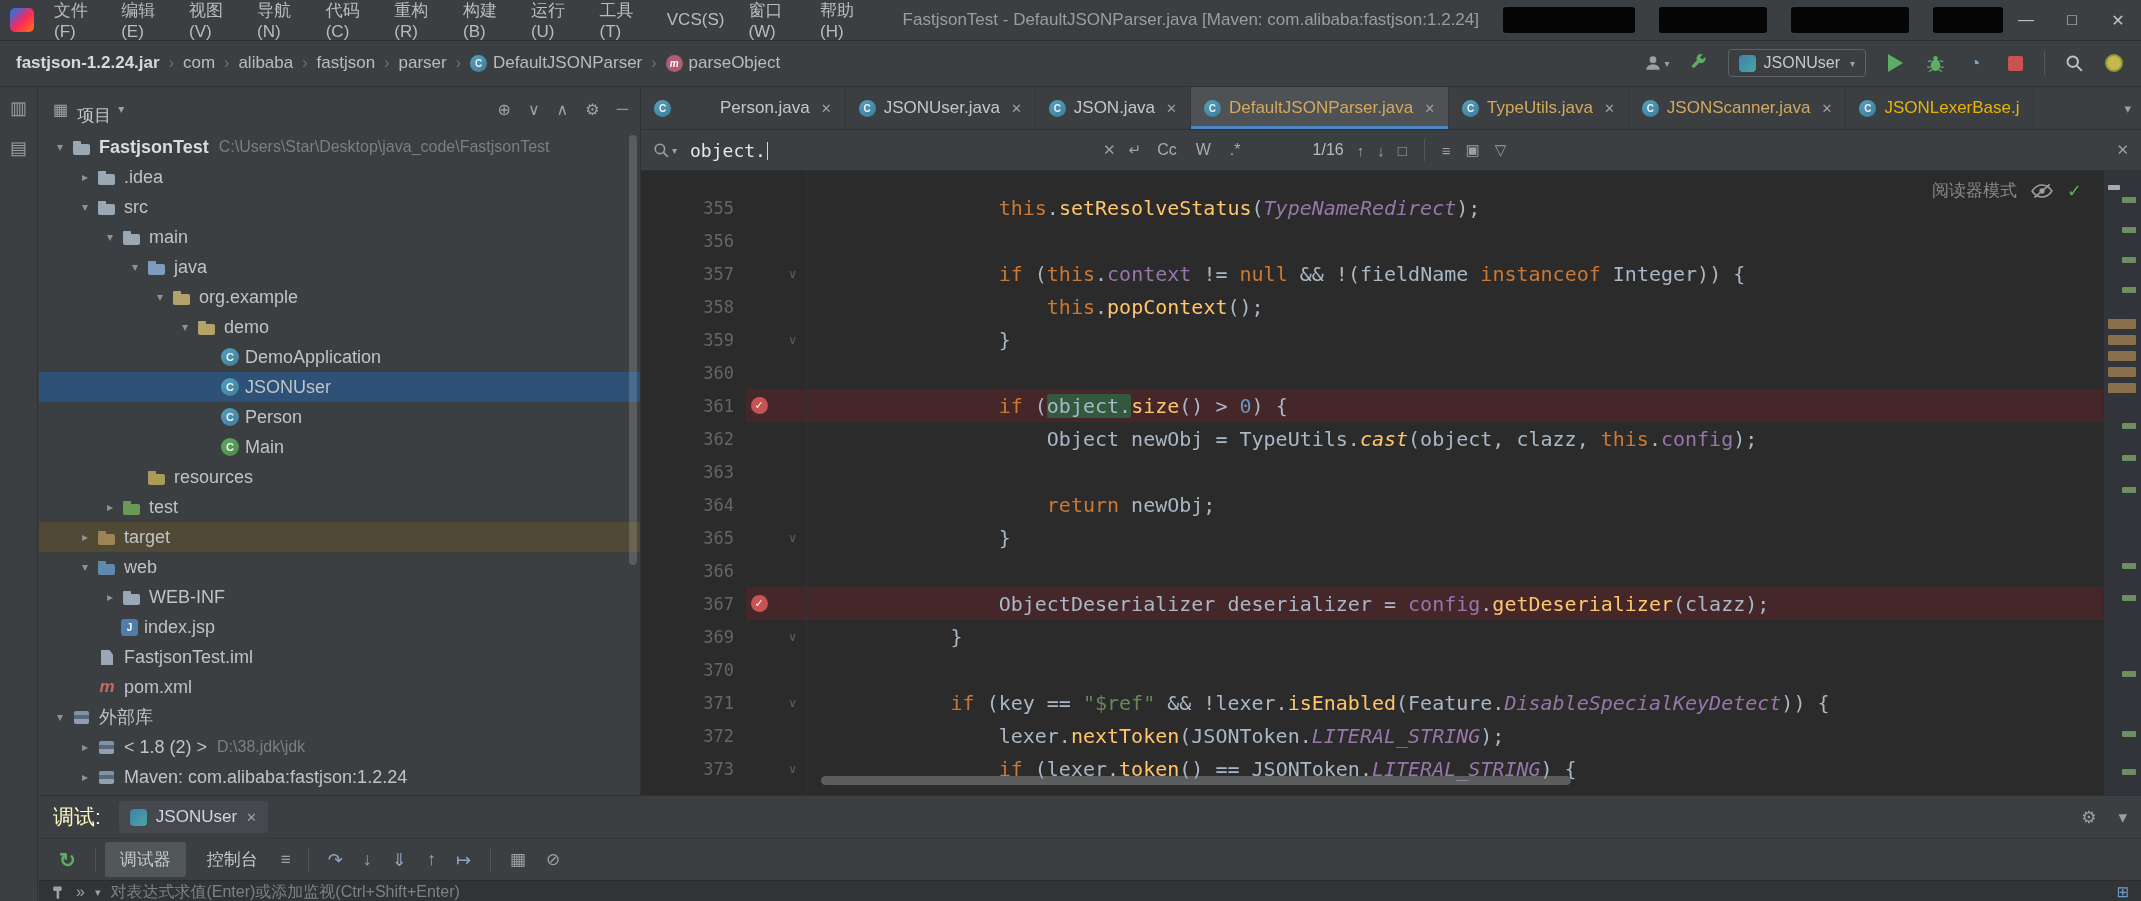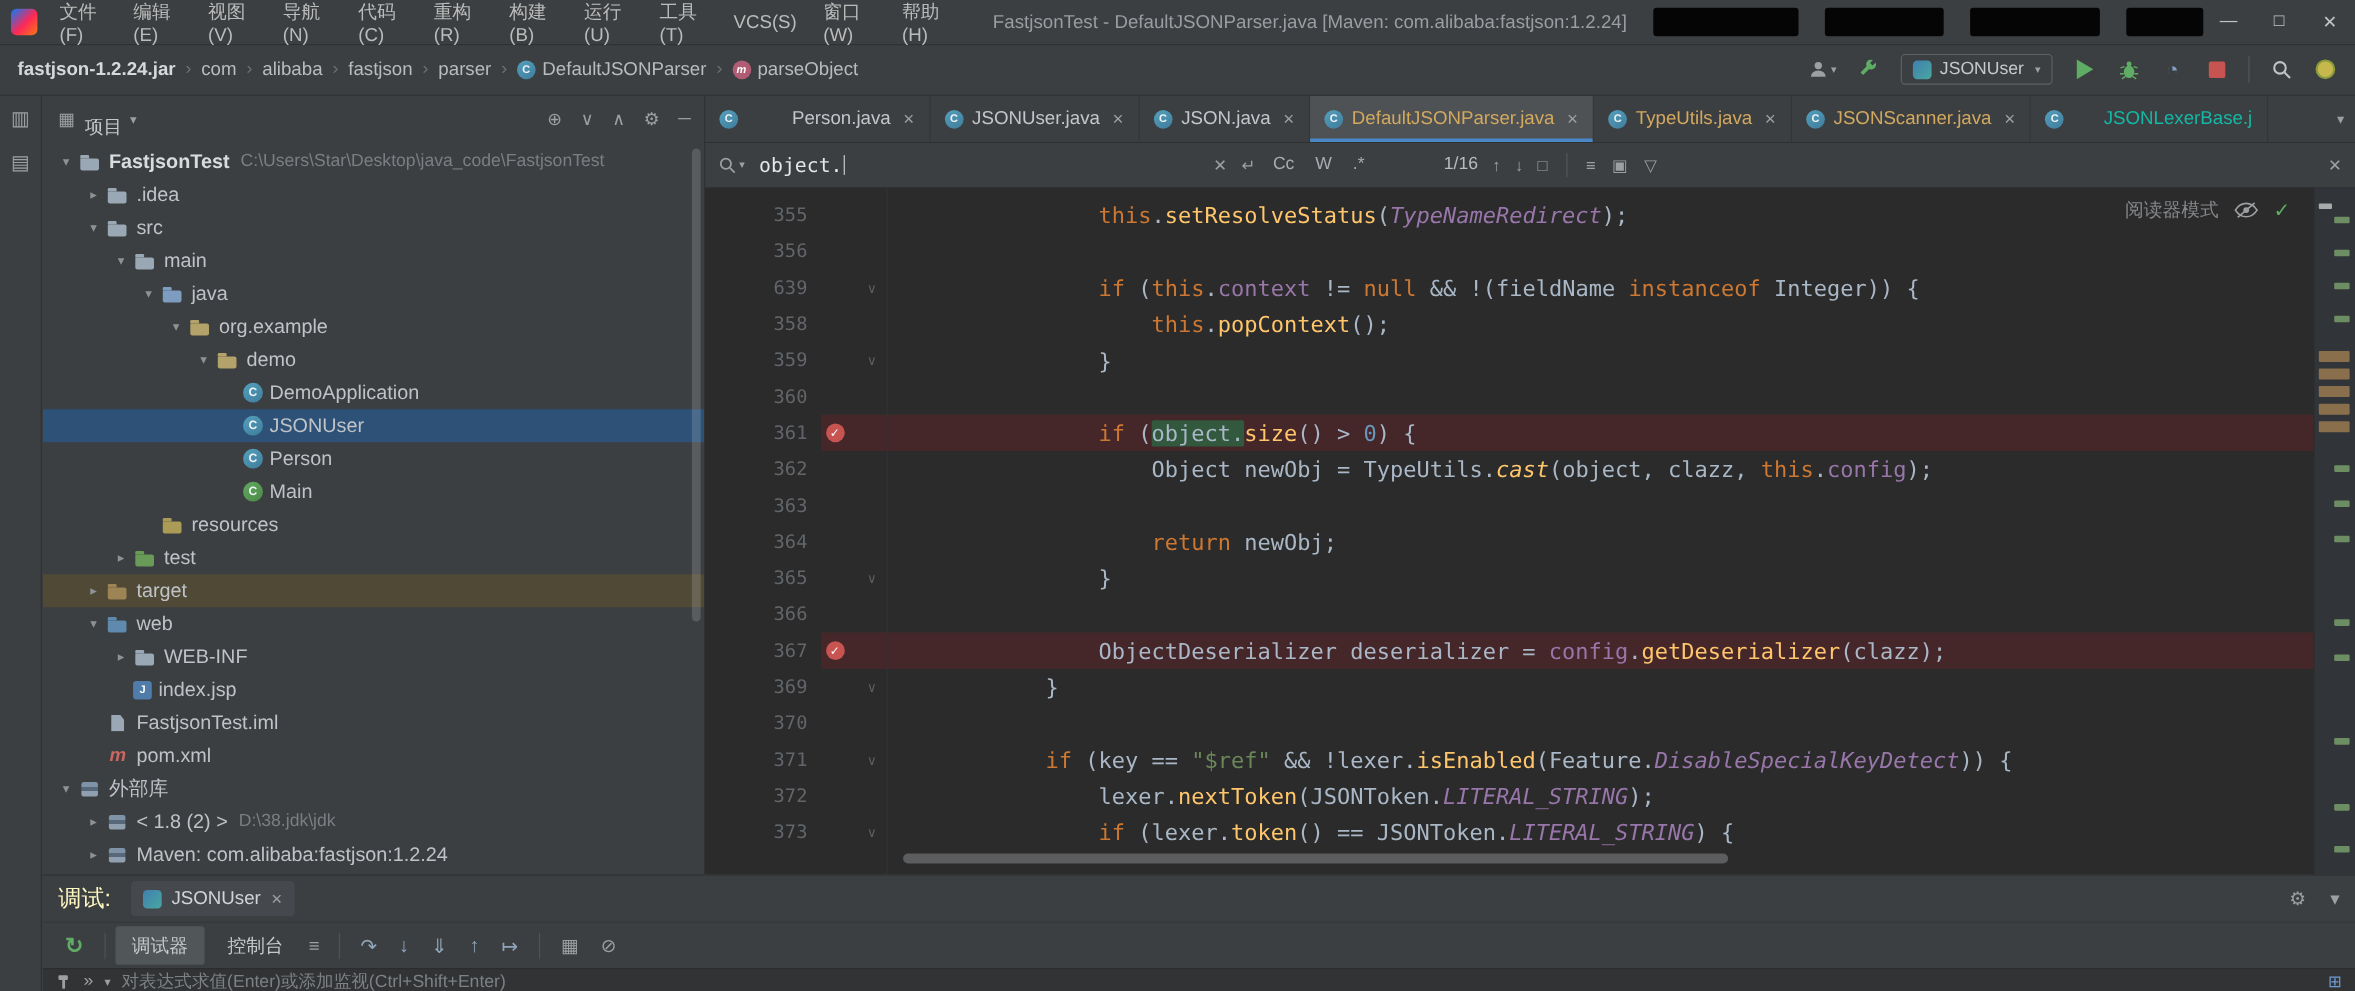--- a/index.html
+++ b/index.html
@@ -91,21 +91,21 @@
   .tabs-more{position:absolute;right:10px;top:0;height:43px;display:flex;align-items:center;color:#9da0a3;font-size:13px}
   .findbar{position:absolute;top:43px;left:0;right:0;height:41px;background:#3c3f41;border-bottom:1px solid #2f3133;
            display:flex;align-items:center;padding:0 12px;gap:13px;box-sizing:border-box}
   .fquery{font-family:"DejaVu Sans Mono",monospace;font-size:18px;color:#e4e6e8;width:400px;white-space:pre}
   .fquery::after{content:"";display:inline-block;width:1px;height:18px;background:#d5d5d5;margin-left:1px;vertical-align:-3px}
   .ficon{color:#9da0a3;font-size:15px}
   .ftoggle{color:#a9acb0;font-size:16px;padding:2px 3px}
   .fcount{color:#bbbbbb;font-size:16px;margin-left:56px}
   .fsep{width:1px;height:22px;background:#54585a;margin:0 4px}
   .fclose{margin-left:auto;color:#9da0a3;font-size:15px}
-  .codearea{position:absolute;top:84px;left:0;right:37px;bottom:0;overflow:hidden;padding-top:8px;box-sizing:border-box}
+  .codearea{position:absolute;top:84px;left:0;right:37px;bottom:0;overflow:hidden;padding-top:20px;box-sizing:border-box}
   .codearea::before{content:"";position:absolute;left:165px;top:0;bottom:0;width:1px;background:#313335}
   .crow{height:33px;display:flex;align-items:center}
   .crow.bp{background:linear-gradient(to right,transparent 105px,#45272a 105px)}
   .ln{width:105px;text-align:right;padding-right:12px;color:#62666a;font:17px "DejaVu Sans Mono",monospace;flex:none;box-sizing:border-box}
   .gslot{width:26px;flex:none;display:flex;justify-content:center}
   .fslot{width:34px;flex:none;display:flex;justify-content:flex-end;padding-right:9px;box-sizing:border-box}
   .bpdot{width:17px;height:17px;border-radius:50%;background:#c75450;color:#fff;font-size:11px;
          display:flex;align-items:center;justify-content:center}
   .foldm{color:#5c6063;font-size:12px}
   .cline{flex:1;font:20px "DejaVu Sans Mono",monospace;white-space:pre;color:#a9b7c6}
@@ -416,21 +416,21 @@
         <span class="tab-label" style="color: rgb(211, 169, 95);">TypeUtils.java</span>
         <span class="tab-close">✕</span>
       </div>
       <div class="etab">
         <span class="ti ic-class sm">C</span>
         <span class="tab-label" style="color: rgb(211, 169, 95);">JSONScanner.java</span>
         <span class="tab-close">✕</span>
       </div>
       <div class="etab">
         <span class="ti ic-class sm">C</span>
-        <span class="tab-label" style="color: #14b8a6; margin-left: 28px;">JSONLexerBase.j</span>
+        <span class="tab-label" style="color: #eab308;">JSONLexerBase.j</span>
       </div>
     </div>
   <span class="tabs-more">▾</span>
 
   <div class="findbar">
     <span style="display:flex;align-items:center">
       <svg width="17" height="17" viewBox="0 0 16 16">
           <circle cx="6.5" cy="6.5" r="4.4" stroke="#9da0a3" stroke-width="1.5" fill="none"></circle>
           <line x1="10" y1="10" x2="14" y2="14" stroke="#9da0a3" stroke-width="1.5"></line>
         </svg>
@@ -465,21 +465,21 @@
           <span class="fslot"></span>
           <span class="cline"><span class="seg-d">                </span><span class="seg-kw">this</span><span class="seg-d">.</span><span class="seg-m">setResolveStatus</span><span class="seg-d">(</span><span class="seg-const">TypeNameRedirect</span><span class="seg-d">);</span></span>
         </div>
         <div class="crow">
           <span class="ln">356</span>
           <span class="gslot"></span>
           <span class="fslot"></span>
           <span class="cline"></span>
         </div>
         <div class="crow">
-          <span class="ln">639</span>
+          <span class="ln">357</span>
           <span class="gslot"></span>
           <span class="fslot">
             <span class="foldm">∨</span>
           </span>
           <span class="cline"><span class="seg-d">                </span><span class="seg-kw">if </span><span class="seg-d">(</span><span class="seg-kw">this</span><span class="seg-d">.</span><span class="seg-fld">context</span><span class="seg-d"> != </span><span class="seg-kw">null</span><span class="seg-d"> &amp;&amp; !(fieldName </span><span class="seg-kw">instanceof</span><span class="seg-d"> Integer)) {</span></span>
         </div>
         <div class="crow">
           <span class="ln">358</span>
           <span class="gslot"></span>
           <span class="fslot"></span>

